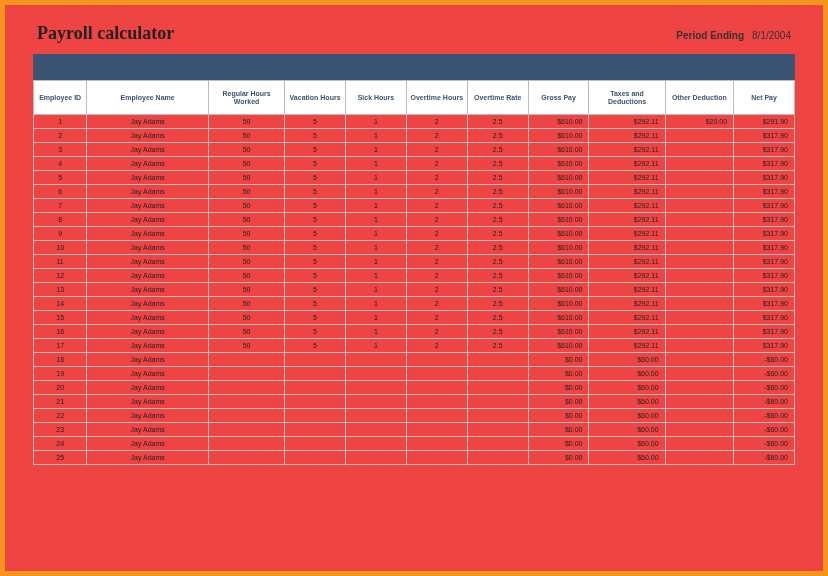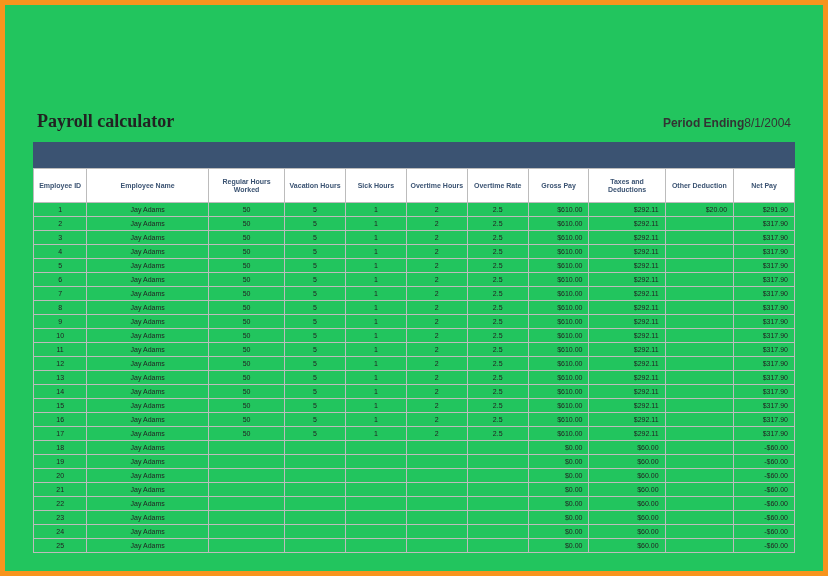--- a/index.html
+++ b/index.html
@@ -6,44 +6,43 @@
     body {
       width: 828px;
       height: 576px;
       background: #fff;
       font-family: "Segoe UI", Arial, sans-serif;
     }
     .outer-frame {
       width: 828px;
       height: 576px;
       border: 5px solid #f7941d;
-      background: #22c55e;
+      background: #ef4444;
       padding: 18px 28px;
       display: flex;
       flex-direction: column;
-      justify-content: flex-end;
     }
     .header-row {
       display: flex;
       justify-content: space-between;
       align-items: baseline;
       margin-bottom: 10px;
       padding: 0 4px;
     }
     .title {
       font-family: Georgia, "Times New Roman", serif;
       font-size: 18px;
       font-weight: bold;
       color: #222;
     }
     .period {
-      font-size: 12px;
+      font-size: 10px;
       color: #333;
       display: flex;
-      gap: 0;
+      gap: 8px;
     }
     .period-label { font-weight: bold; }
     .header-band {
       height: 26px;
       background: #3b5372;
       width: 100%;
     }
     table {
       width: 100%;
       border-collapse: collapse;

